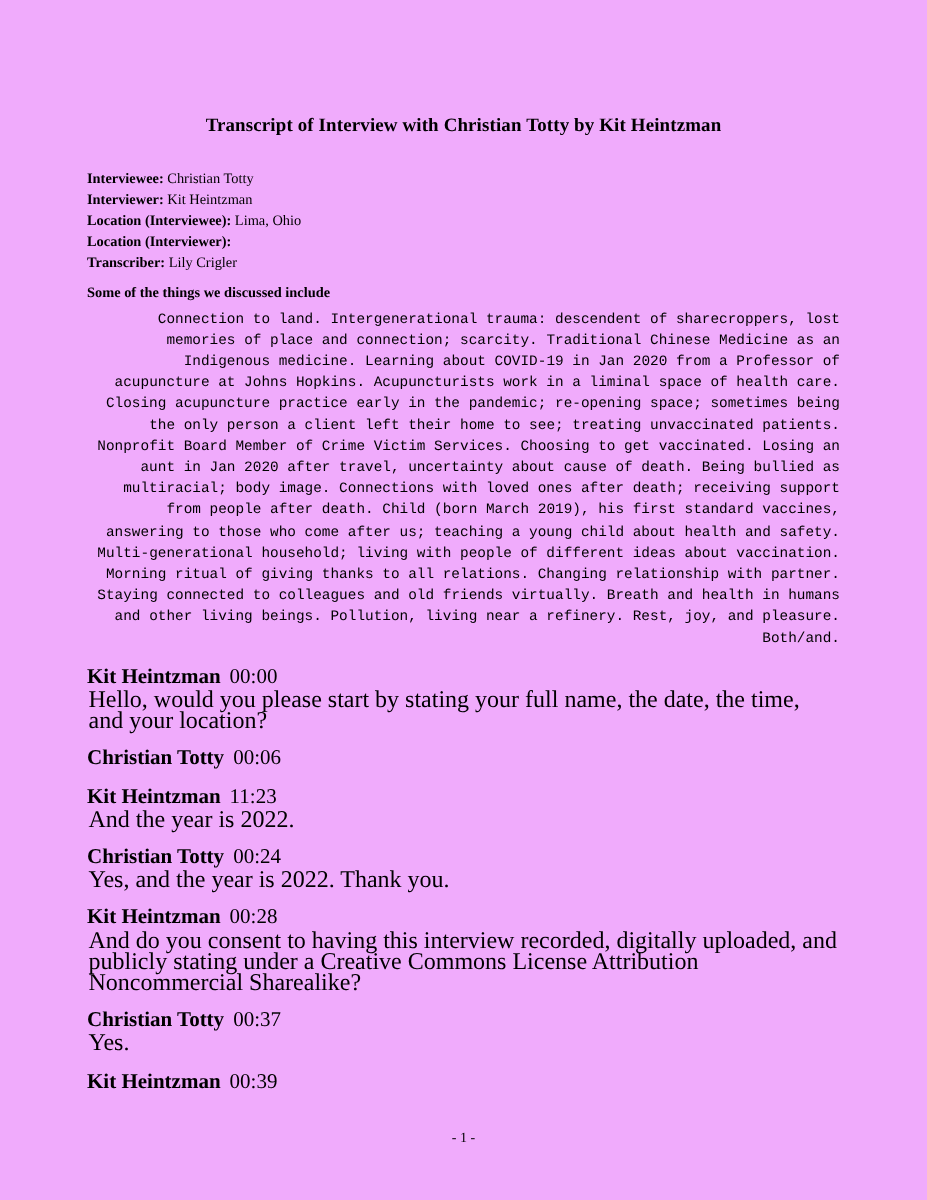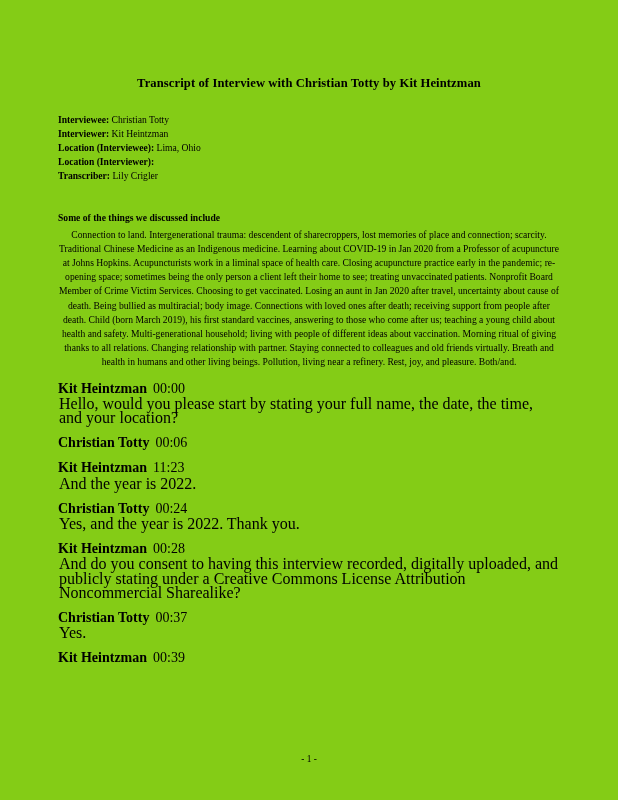--- a/index.html
+++ b/index.html
@@ -12,51 +12,52 @@
     height: 800px;
     font-family: "Liberation Serif", "DejaVu Serif", serif;
     color: #000000;
   }
   .page {
     position: relative;
     width: 618px;
     height: 800px;
     box-sizing: border-box;
     padding: 58px 58px 25px 58px;
-    background: #84cc16;
+    background: #f0abfc;
     overflow: hidden;
   }
   .doc-title {
     text-align: center;
     font-size: 12.6px;
     font-weight: bold;
     margin: 18px 0 22px 0;
     letter-spacing: 0.1px;
   }
   .meta {
-    margin-bottom: 28px;
+    margin-bottom: 6px;
   }
   .meta-line {
     font-size: 9.6px;
     line-height: 14.1px;
   }
   .meta-line .lbl {
     font-weight: bold;
   }
   .section-head {
     font-size: 9.6px;
     font-weight: bold;
     margin: 0 0 2px 0;
     line-height: 14.1px;
   }
   .para {
     font-size: 9.6px;
     line-height: 14.2px;
-    text-align: center;
+    text-align: right;
     margin: 0 0 12px 0;
+    font-family: Liberation Mono, monospace;
   }
   .qa-block {
     margin-bottom: 11px;
   }
   .speaker-line {
     font-size: 14px;
     line-height: 14.2px;
     margin-bottom: 0px;
   }
   .speaker-name {

